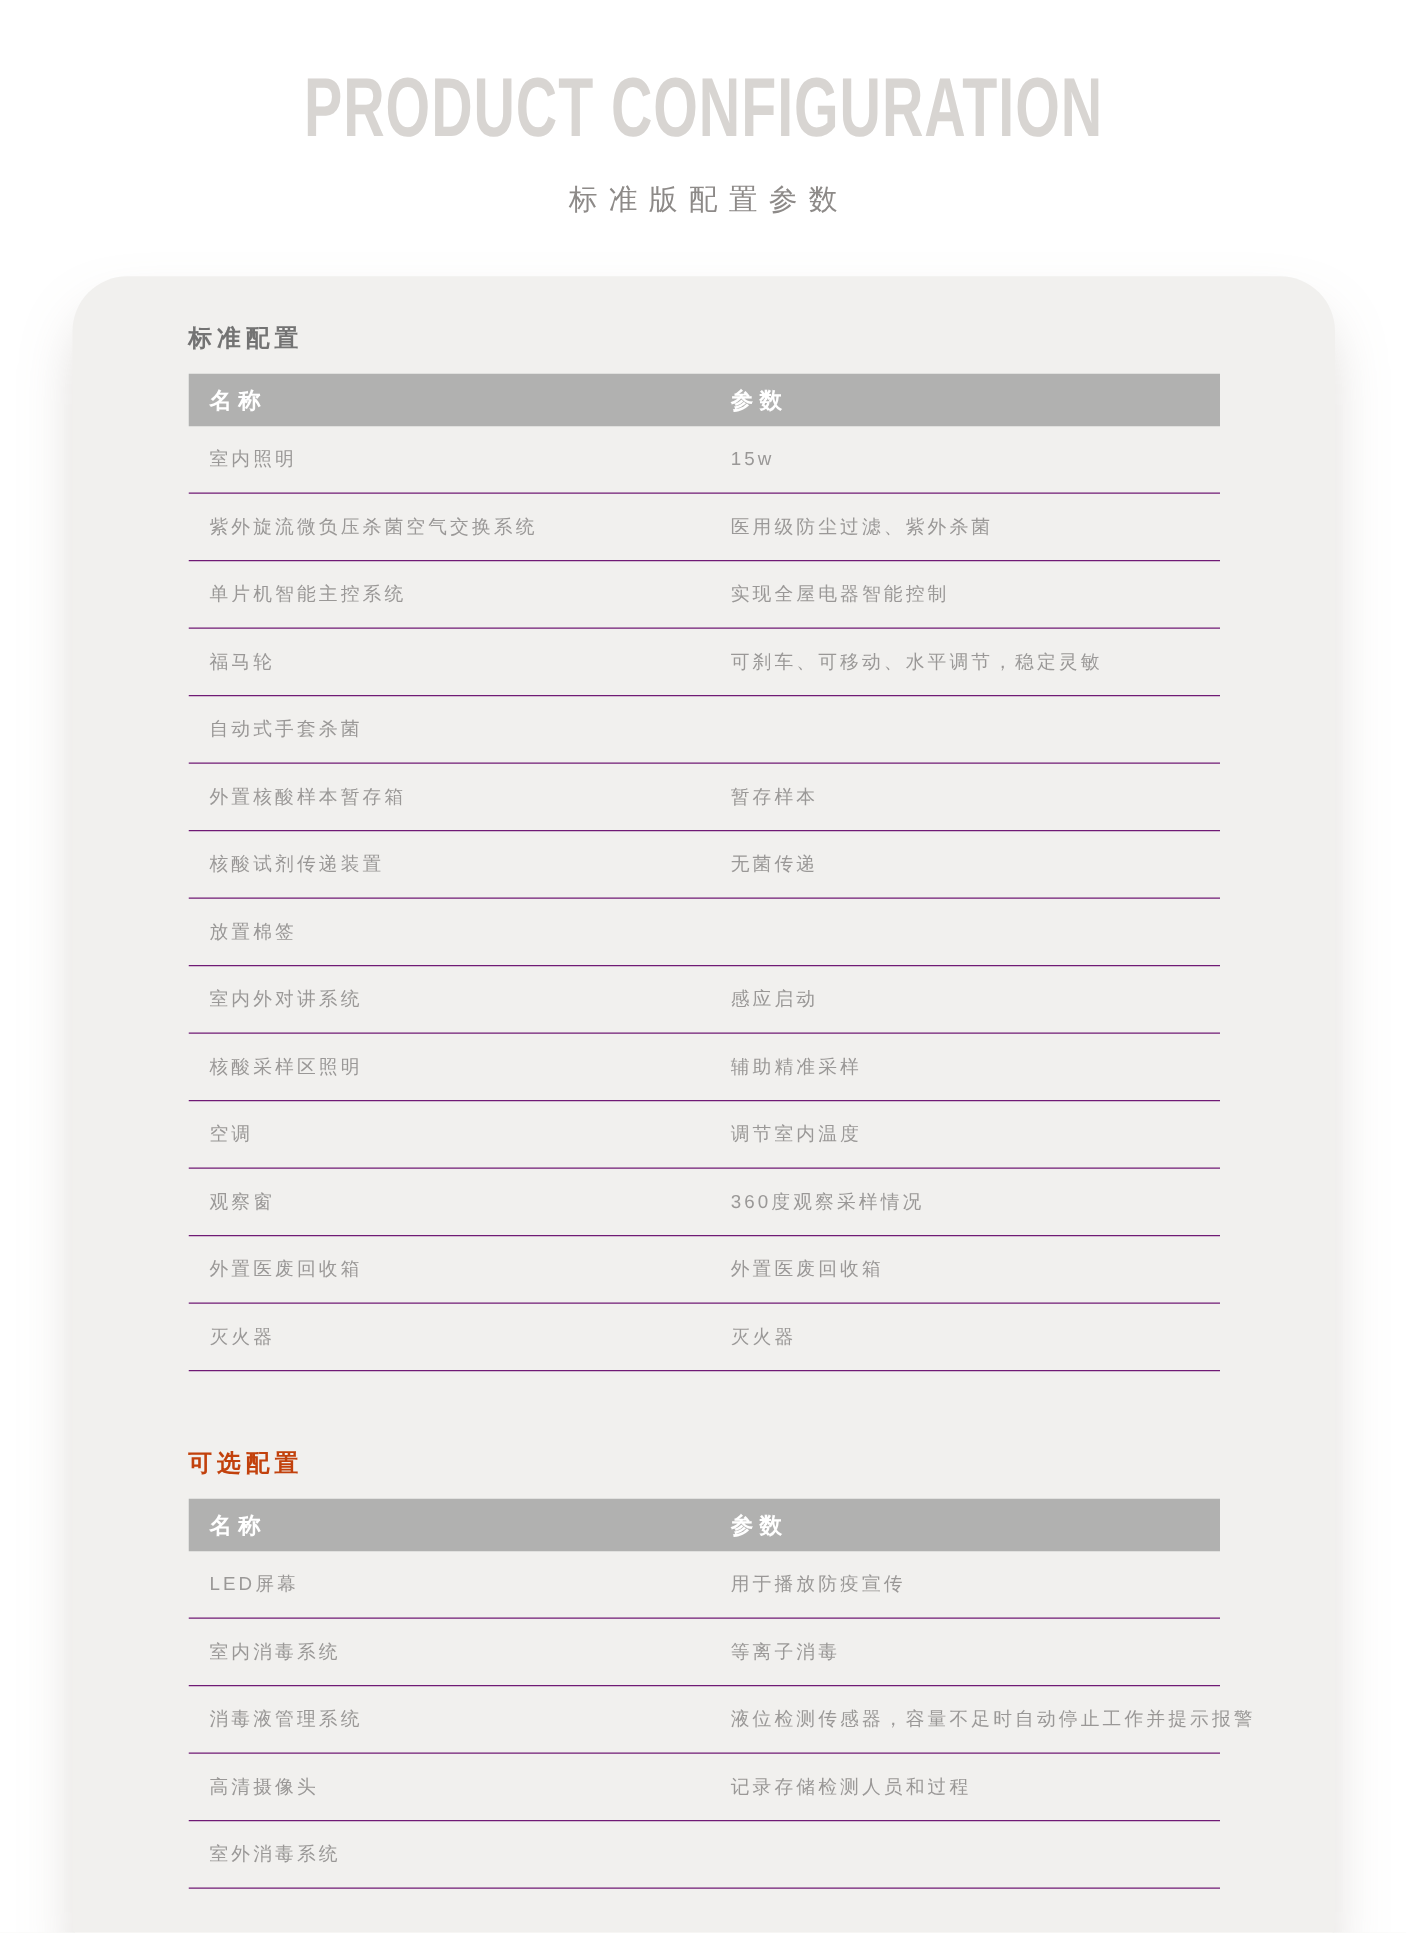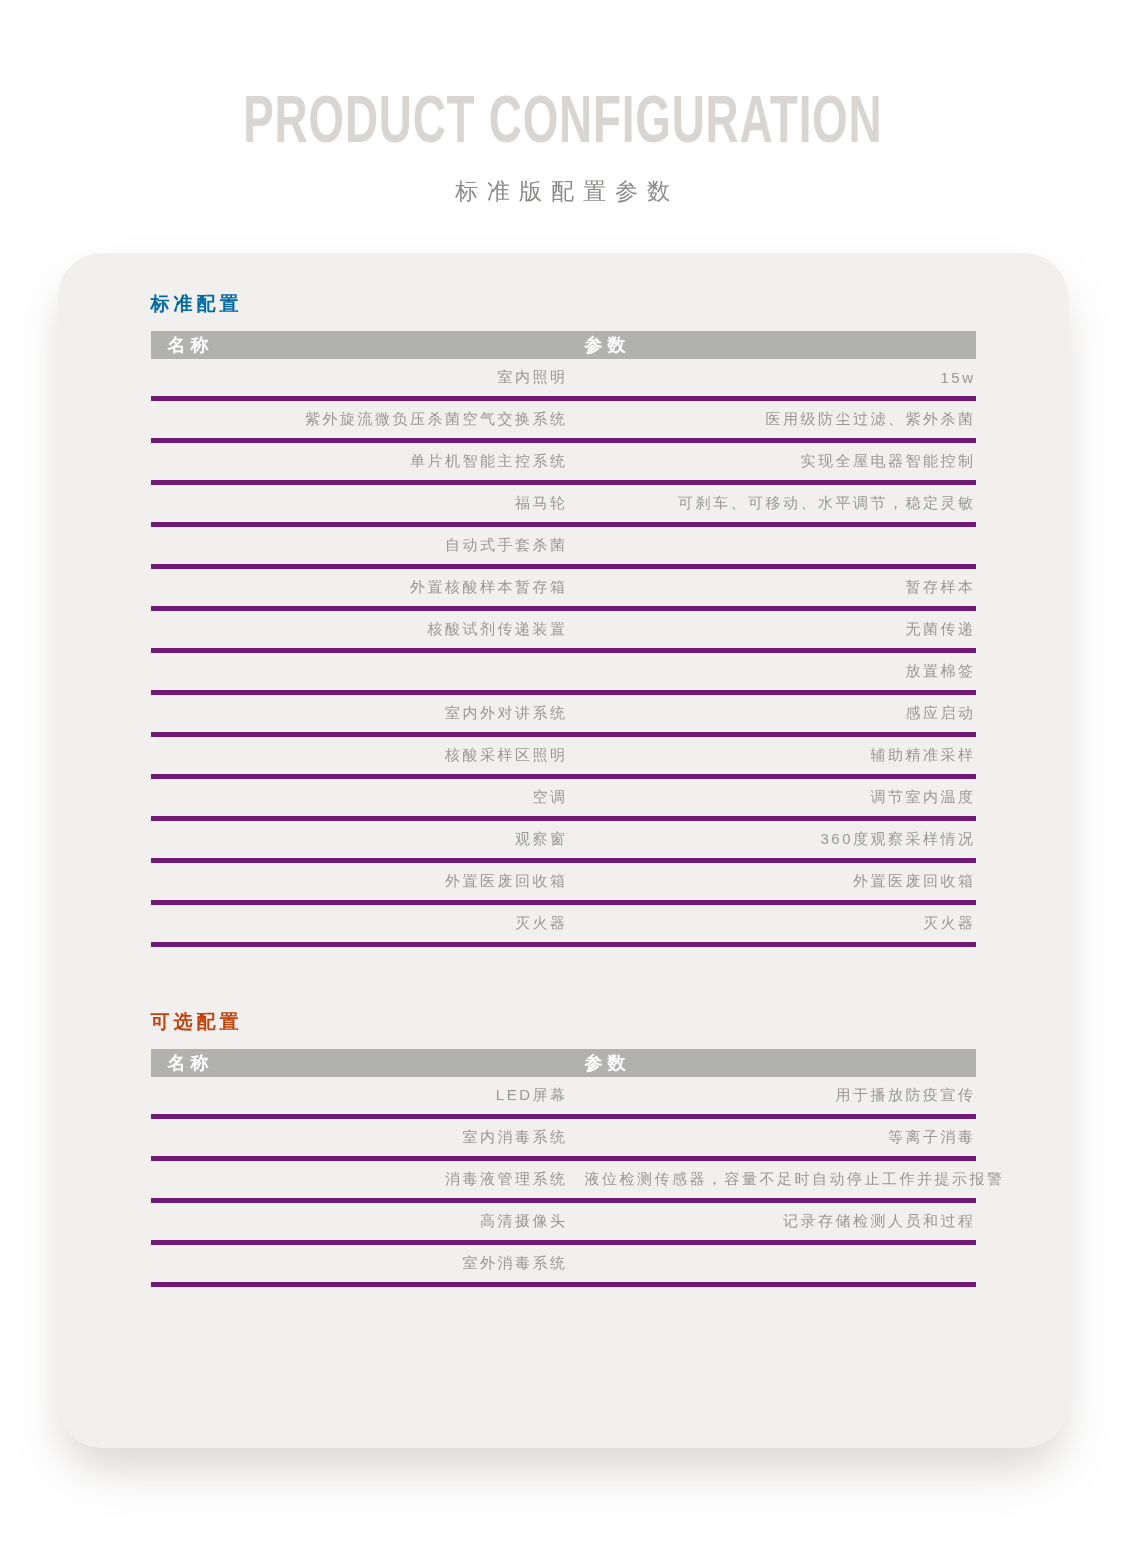--- a/index.html
+++ b/index.html
@@ -4,21 +4,21 @@
 <style>
   * { margin: 0; padding: 0; box-sizing: border-box; }
   html, body {
     width: 1125px;
     background: #ffffff;
     font-family: "Liberation Sans", "DejaVu Sans", sans-serif;
   }
   body { height: 1546px; overflow: hidden; }
 
   
-  .page-header { text-align: center; padding-top: 88px; }
+  .page-header { text-align: center; padding-top: 56px; }
   .main-title {
     display: inline-block;
     font-size: 62px;
     font-weight: 800;
     color: #d8d5d2;
     letter-spacing: 1px;
     transform: scale(0.74, 1.08);
     transform-origin: center;
     white-space: nowrap;
     line-height: 1;
@@ -52,36 +52,35 @@
     margin-bottom: 16px;
     line-height: 22px;
   }
   .section + .section { margin-top: 64px; }
 
   
   .table { width: 100%; }
   .thead {
     display: flex;
     align-items: center;
-    height: 28px;
+    height: 42px;
     background: #b1b1b0;
   }
   .th {
     color: #ffffff;
     font-size: 18px;
     font-weight: 600;
     letter-spacing: 5px;
     padding-left: 17px;
   }
   .tr {
     display: flex;
     align-items: center;
-    height: 42px;
-    border-bottom: 5px solid #701a75;
-    text-align: right;
+    height: 54px;
+    border-bottom: 1px solid #701a75;
   }
   .td {
     color: #9a9897;
     font-size: 15px;
     letter-spacing: 2.5px;
     padding-left: 17px;
     white-space: nowrap;
   }
   .col-name { width: 417px; flex: 0 0 417px; }
   .col-param { flex: 1; }
@@ -90,21 +89,21 @@
 <body>
 
 <div class="page-header">
   <h1 class="main-title">PRODUCT CONFIGURATION</h1>
   <div class="sub-title">标准版配置参数</div>
 </div>
 
 <div class="card">
 
   <div class="section">
-    <h2 class="section-title" style="color: #0369a1;">标准配置</h2>
+    <h2 class="section-title" style="color: #737373;">标准配置</h2>
     <div class="table">
       <div class="thead">
         <div class="th col-name">名称</div>
         <div class="th col-param">参数</div>
       </div>
       <div class="tbody">
 
           <div class="tr">
             <div class="td col-name">室内照明</div>
             <div class="td col-param">15w</div>

